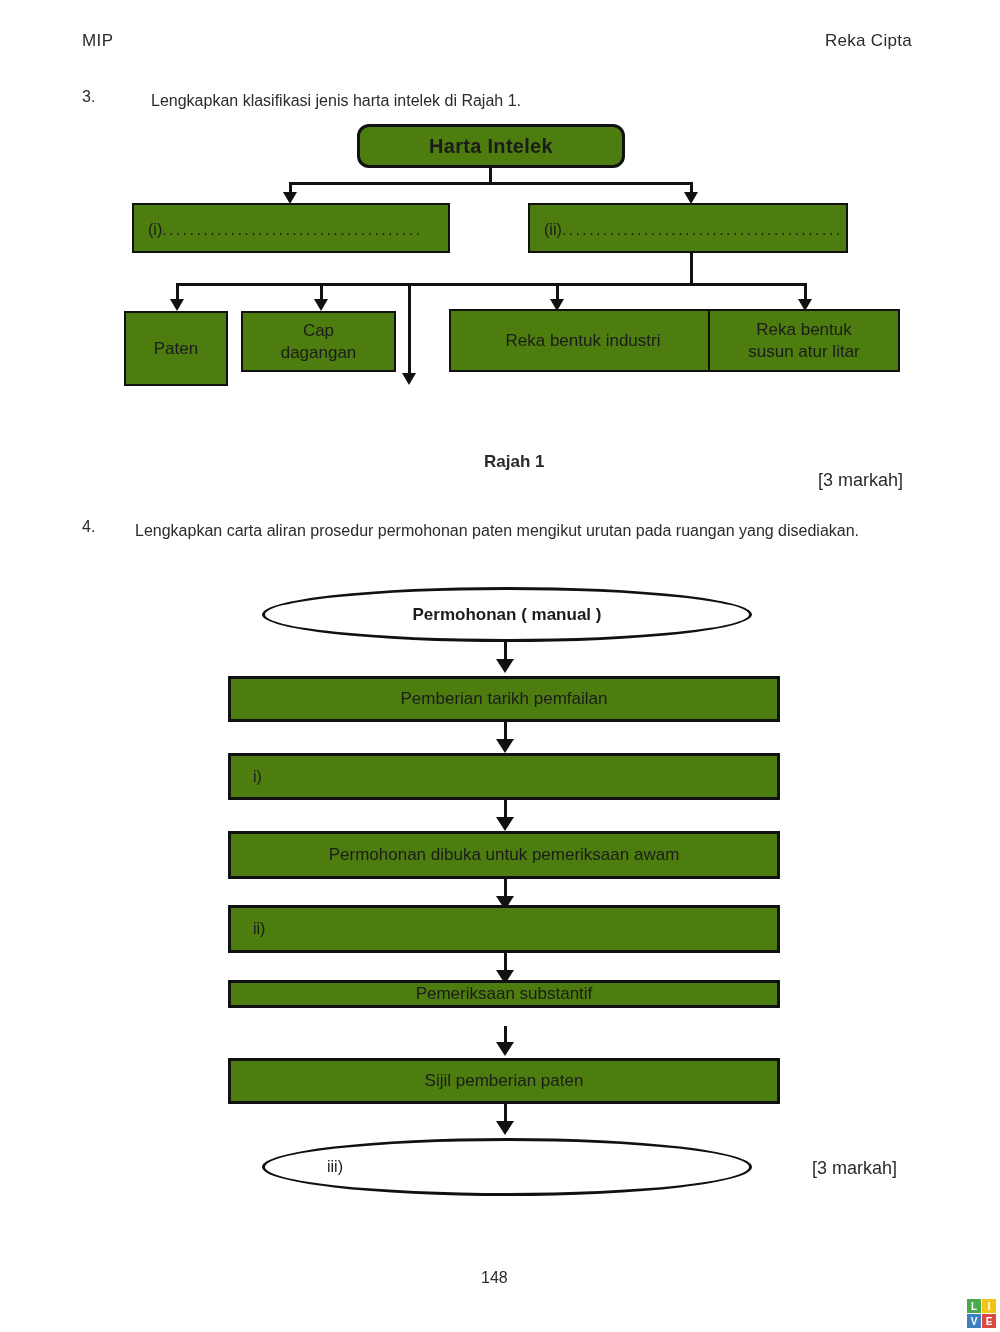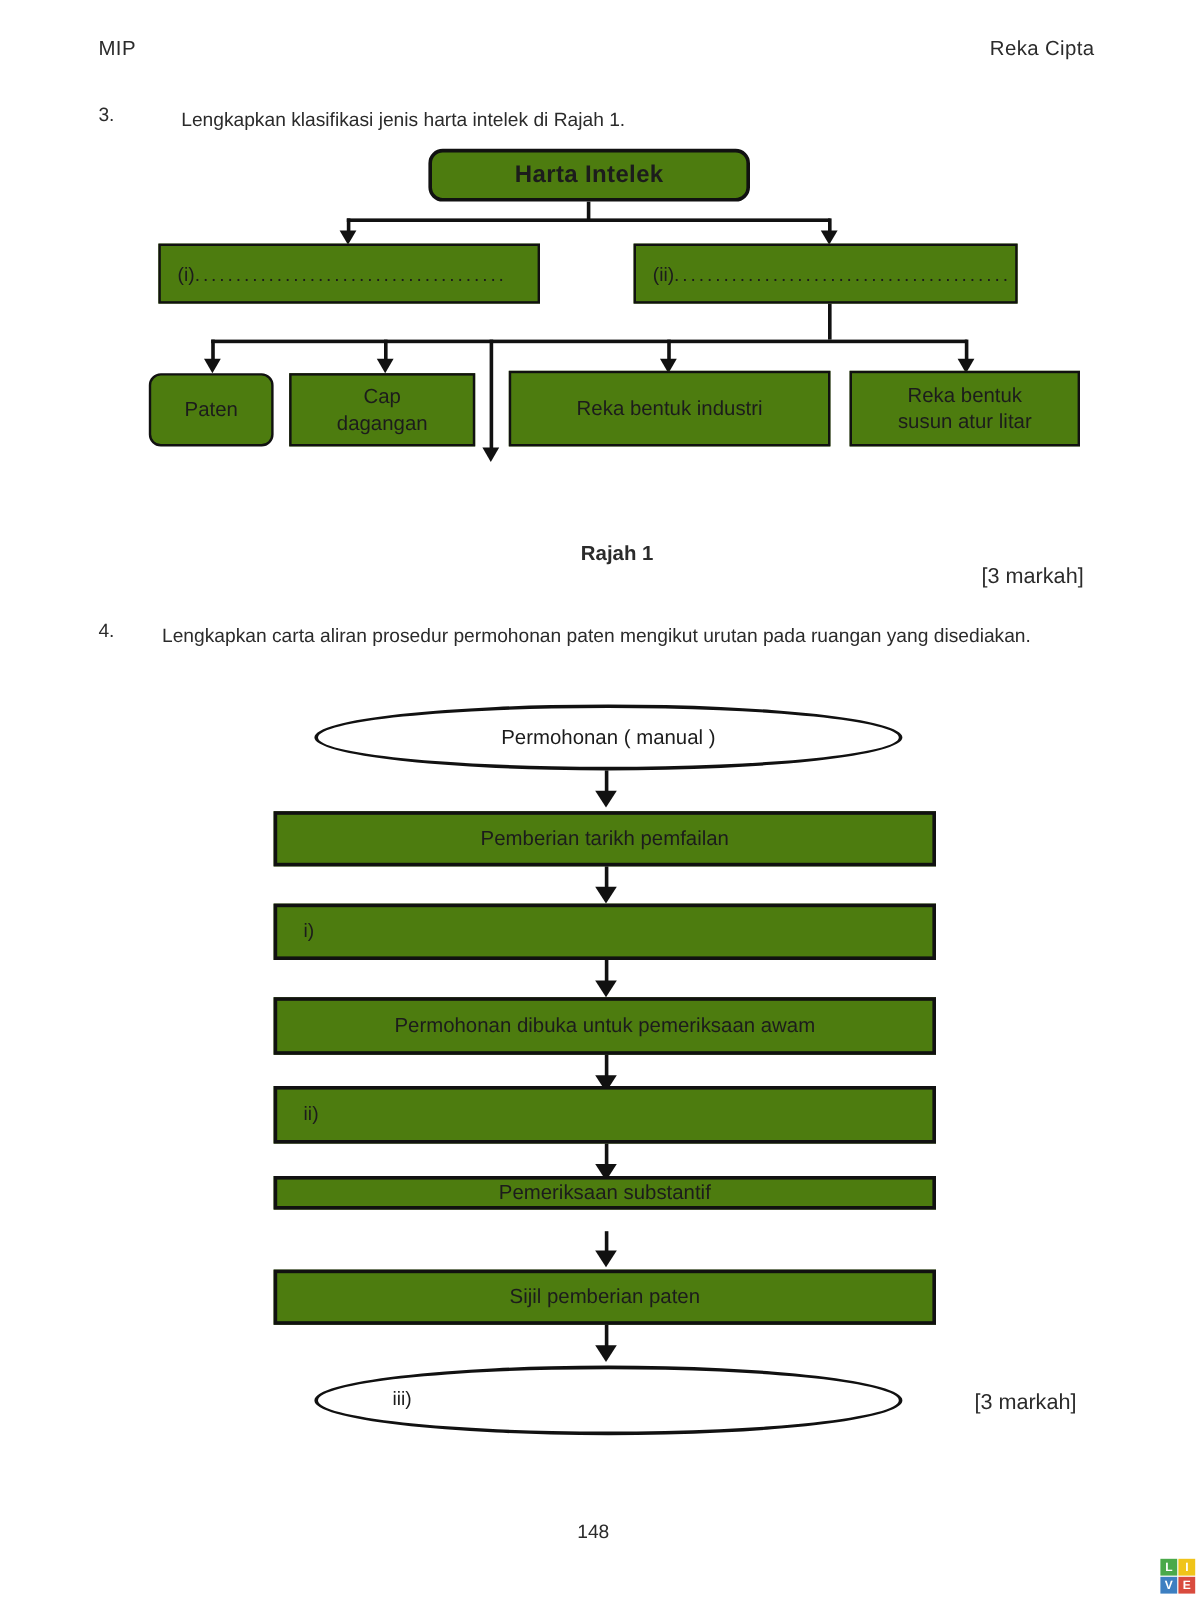--- a/index.html
+++ b/index.html
@@ -229,35 +229,35 @@
 
   <div class="ln-v" style="left:408px; top:283px; height:94px;"></div>
   <div class="arrow-down" style="left:402px; top:373px;"></div>
 
   <div class="ln-v" style="left:556px; top:283px; height:20px;"></div>
   <div class="arrow-down" style="left:550px; top:299px;"></div>
 
   <div class="ln-v" style="left:804px; top:283px; height:20px;"></div>
   <div class="arrow-down" style="left:798px; top:299px;"></div>
 
-  <div class="box" style="left:124px; top:311px; width:104px; height:61px;border-radius:10px;">Paten</div>
+  <div class="box" style="left:124px; top:311px; width:104px; height:75px;">Paten</div>
   <div class="box" style="left:241px; top:311px; width:155px; height:61px; white-space:pre-line;">Cap
 dagangan</div>
-  <div class="box" style="left:424px; top:309px; width:268px; height:63px;">Reka bentuk industri</div>
+  <div class="box" style="left:449px; top:309px; width:268px; height:63px;">Reka bentuk industri</div>
   <div class="box" style="left:708px; top:309px; width:192px; height:63px; white-space:pre-line;">Reka bentuk
 susun atur litar</div>
 
 
   <div class="caption" style="left:484px; top:452px;">Rajah 1</div>
   <div class="marks" style="left:818px; top:470px;">[3 markah]</div>
 
   <div class="q-num" style="left:82px; top:518px;">4.</div>
   <div class="q-text" style="left:135px; top:518px; width:785px;">Lengkapkan  carta aliran prosedur permohonan paten mengikut urutan pada ruangan yang disediakan.</div>
 
-  <div class="ellipse" style="left:262px; top:587px; width:490px; height:55px;">Permohonan ( manual )</div>
+  <div class="ellipse" style="left:262px; top:587px; width:490px; height:55px;font-weight:bold;">Permohonan ( manual )</div>
 
   <div class="ln-v" style="left:504px; top:642px; height:26px;"></div>
   <div class="arrow-down big" style="left:496px; top:659px;"></div>
 
   <div class="box flow" style="left:228px; top:676px; width:552px; height:46px;">Pemberian tarikh pemfailan</div>
 
   <div class="ln-v" style="left:504px; top:722px; height:26px;"></div>
   <div class="arrow-down big" style="left:496px; top:739px;"></div>
 
   <div class="box flow-blank" style="left:228px; top:753px; width:552px; height:47px;">i)</div>

